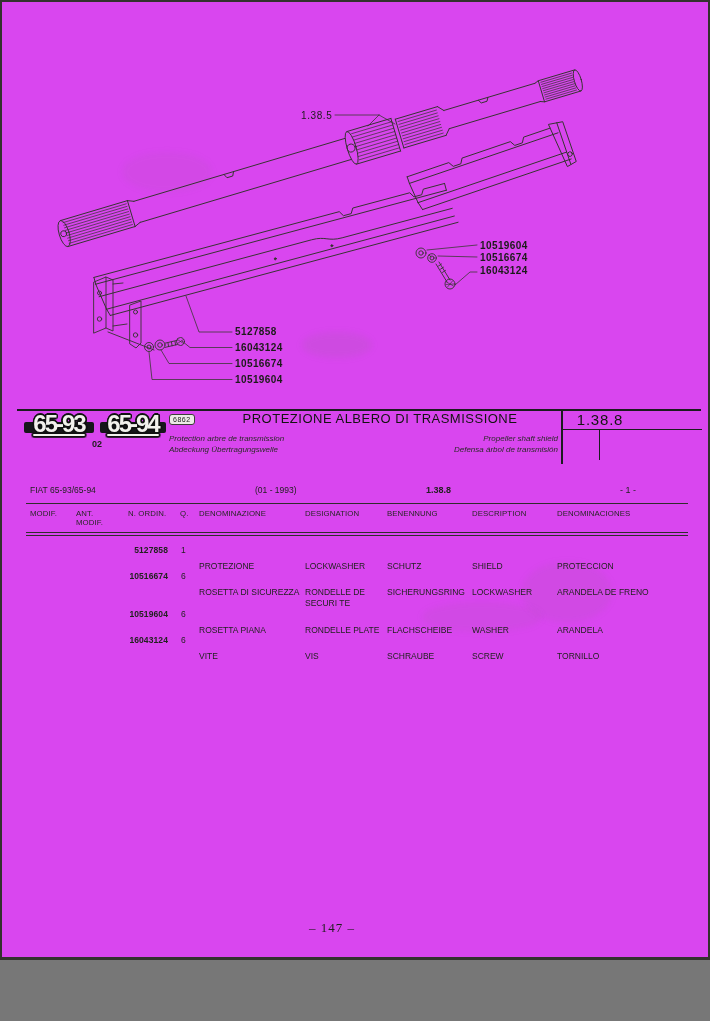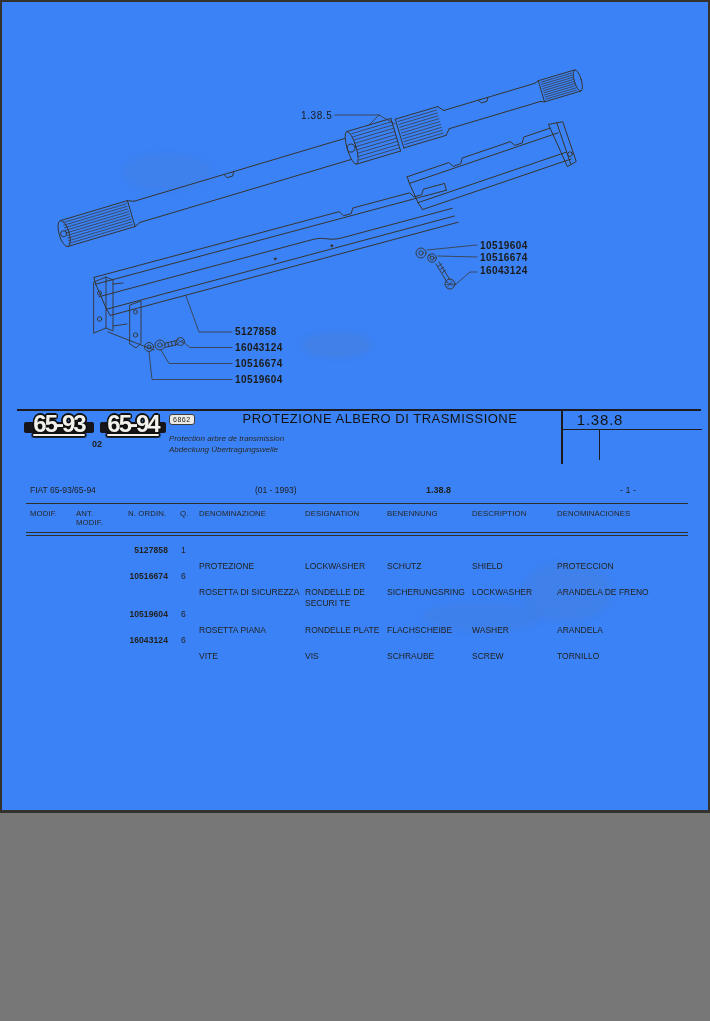--- a/index.html
+++ b/index.html
@@ -1,18 +1,18 @@
 <!DOCTYPE html>
 <html><head>
 <meta charset="utf-8">
 <style>
   html,body{margin:0;padding:0;background:#777;}
   #page{
-    position:relative;width:710px;height:813px;box-sizing:border-box;
-    background:#3b82f6;border:2px solid #33322e;border-bottom-width:3px;
+    position:relative;width:710px;height:960px;box-sizing:border-box;
+    background:#d946ef;border:2px solid #33322e;border-bottom-width:3px;
     overflow:hidden;font-family:"Liberation Sans",sans-serif;color:#1d1d1b;
   }
   
   .smudge{position:absolute;border-radius:50%;filter:blur(3px);pointer-events:none;}
   
   #diagram{position:absolute;left:0;top:42px;width:710px;height:360px;}
   #diagram text{font-family:"Liberation Sans",sans-serif;fill:#1b1b19;}
   .callout-txt{font-size:10px;font-weight:600;letter-spacing:.4px;}
   .ref-txt{font-size:10px;font-weight:500;letter-spacing:.6px;}
   
@@ -173,20 +173,24 @@
   </div>
   <div class="badge-note" style="left:90px;top:437px;">02</div>
 
   <div class="code-box" style="left:167px;top:412px;">6862</div>
   <div class="page-title" style="left:200px;top:409px;width:356px;">PROTEZIONE ALBERO DI TRASMISSIONE</div>
 
   <div class="subs" style="left:167px;top:431px;">
     <div>Protection arbre de transmission</div>
     <div>Abdeckung Übertragungswelle</div>
   </div>
+  <div class="subs" style="left:356px;top:431px;width:200px;text-align:right;">
+    <div>Propeller shaft shield</div>
+    <div>Defensa árbol de transmisión</div>
+  </div>
 
   <div class="rule" style="left:559px;top:407px;width:1.5px;height:55px;"></div>
   <div class="section-big" style="left:559px;top:409px;width:78px;">1.38.8</div>
   <div class="rule" style="left:559px;top:427px;width:141px;height:1.2px;"></div>
   <div class="rule" style="left:597px;top:427px;width:1px;height:31px;"></div>
 
   <div id="parts-table">
     <div class="meta">
       <div class="meta-item" style="left:4px;">FIAT 65-93/65-94</div>
       <div class="meta-item" style="left:229px;">(01 - 1993)</div>

